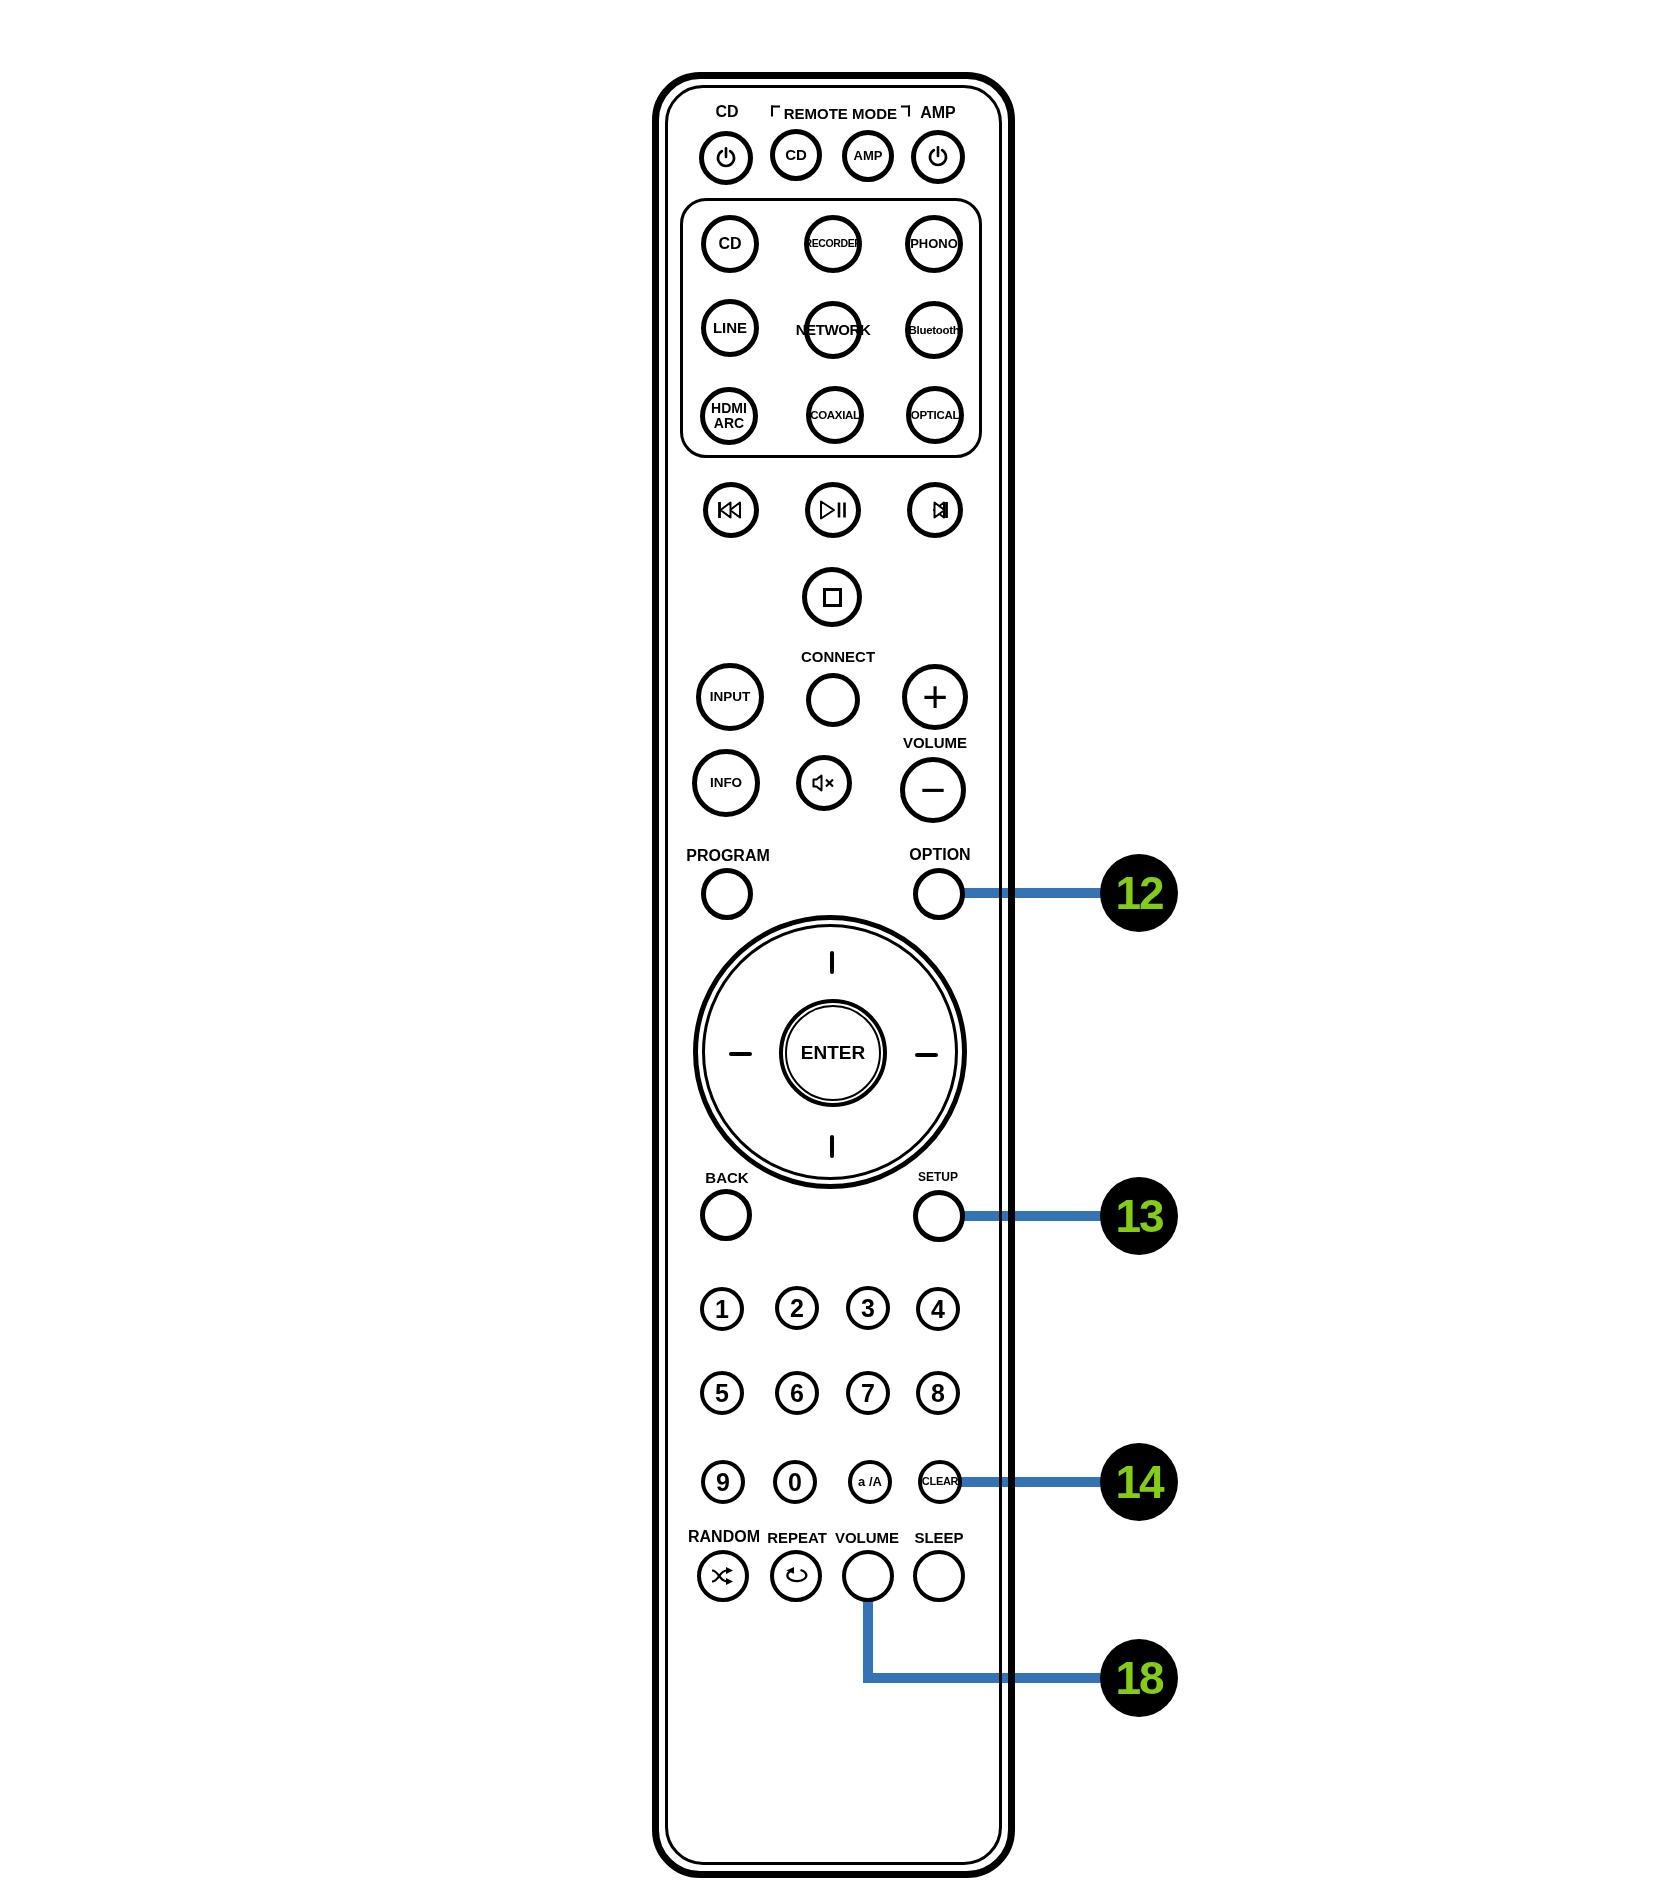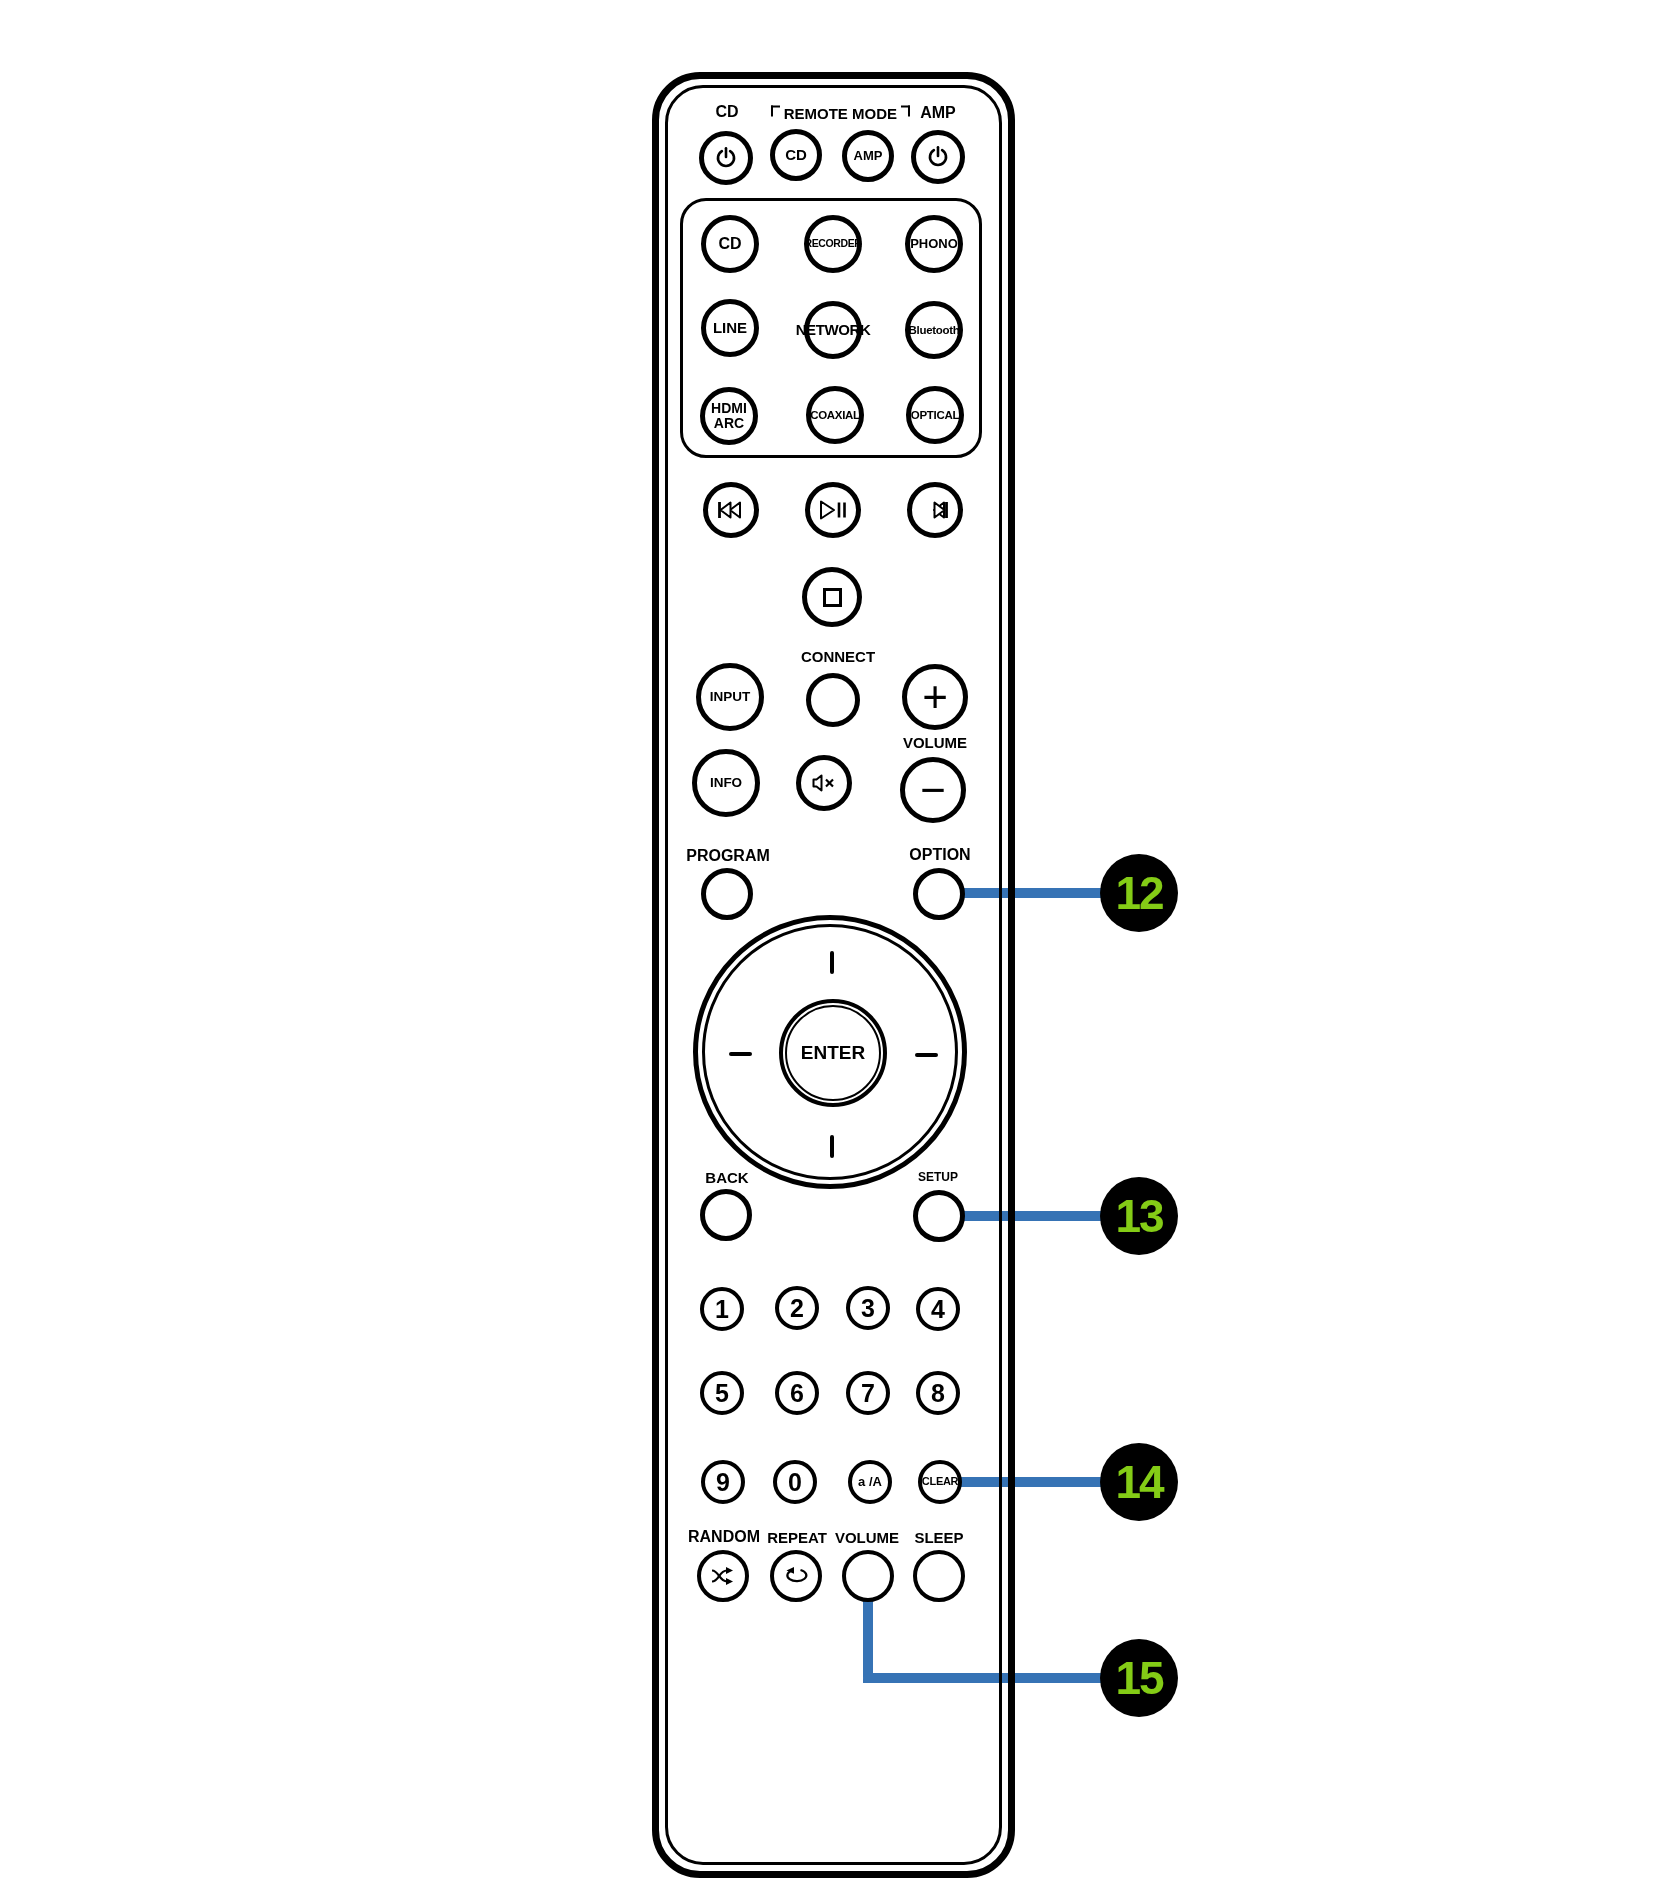--- a/index.html
+++ b/index.html
@@ -188,15 +188,15 @@
   </div>
   <div class="btn" style="left:842px;top:1550px;width:52px;height:52px;border-width:4.5px;"></div>
   <div class="btn" style="left:913px;top:1550px;width:52px;height:52px;border-width:4.5px;"></div>
 
   <div class="remote-border"></div>
   <div class="remote-border-inner"></div>
 
   <div class="cdisc" style="left:1100px;top:854px;">12</div>
   <div class="cdisc" style="left:1100px;top:1177px;">13</div>
   <div class="cdisc" style="left:1100px;top:1443px;">14</div>
-  <div class="cdisc" style="left:1100px;top:1639px;">15</div>
+  <div class="cdisc" style="left:1100px;top:1639px;">18</div>
 
 </div>
 
 </body></html>

